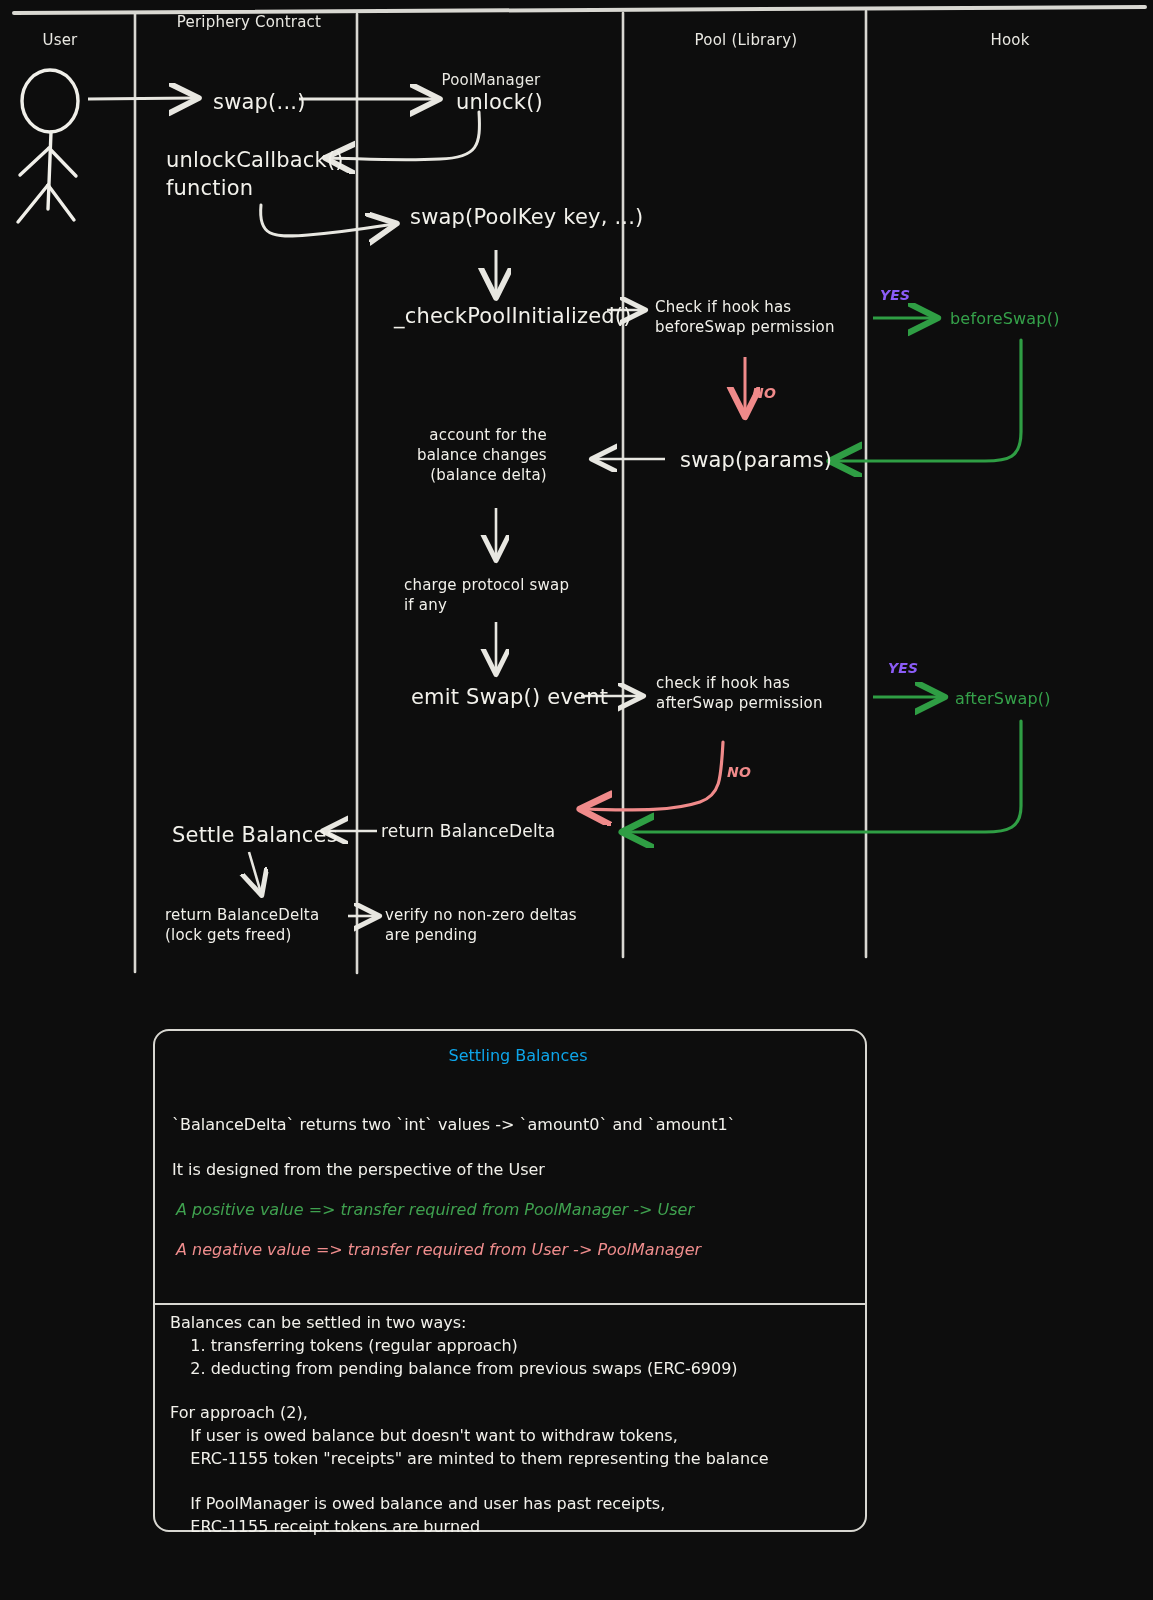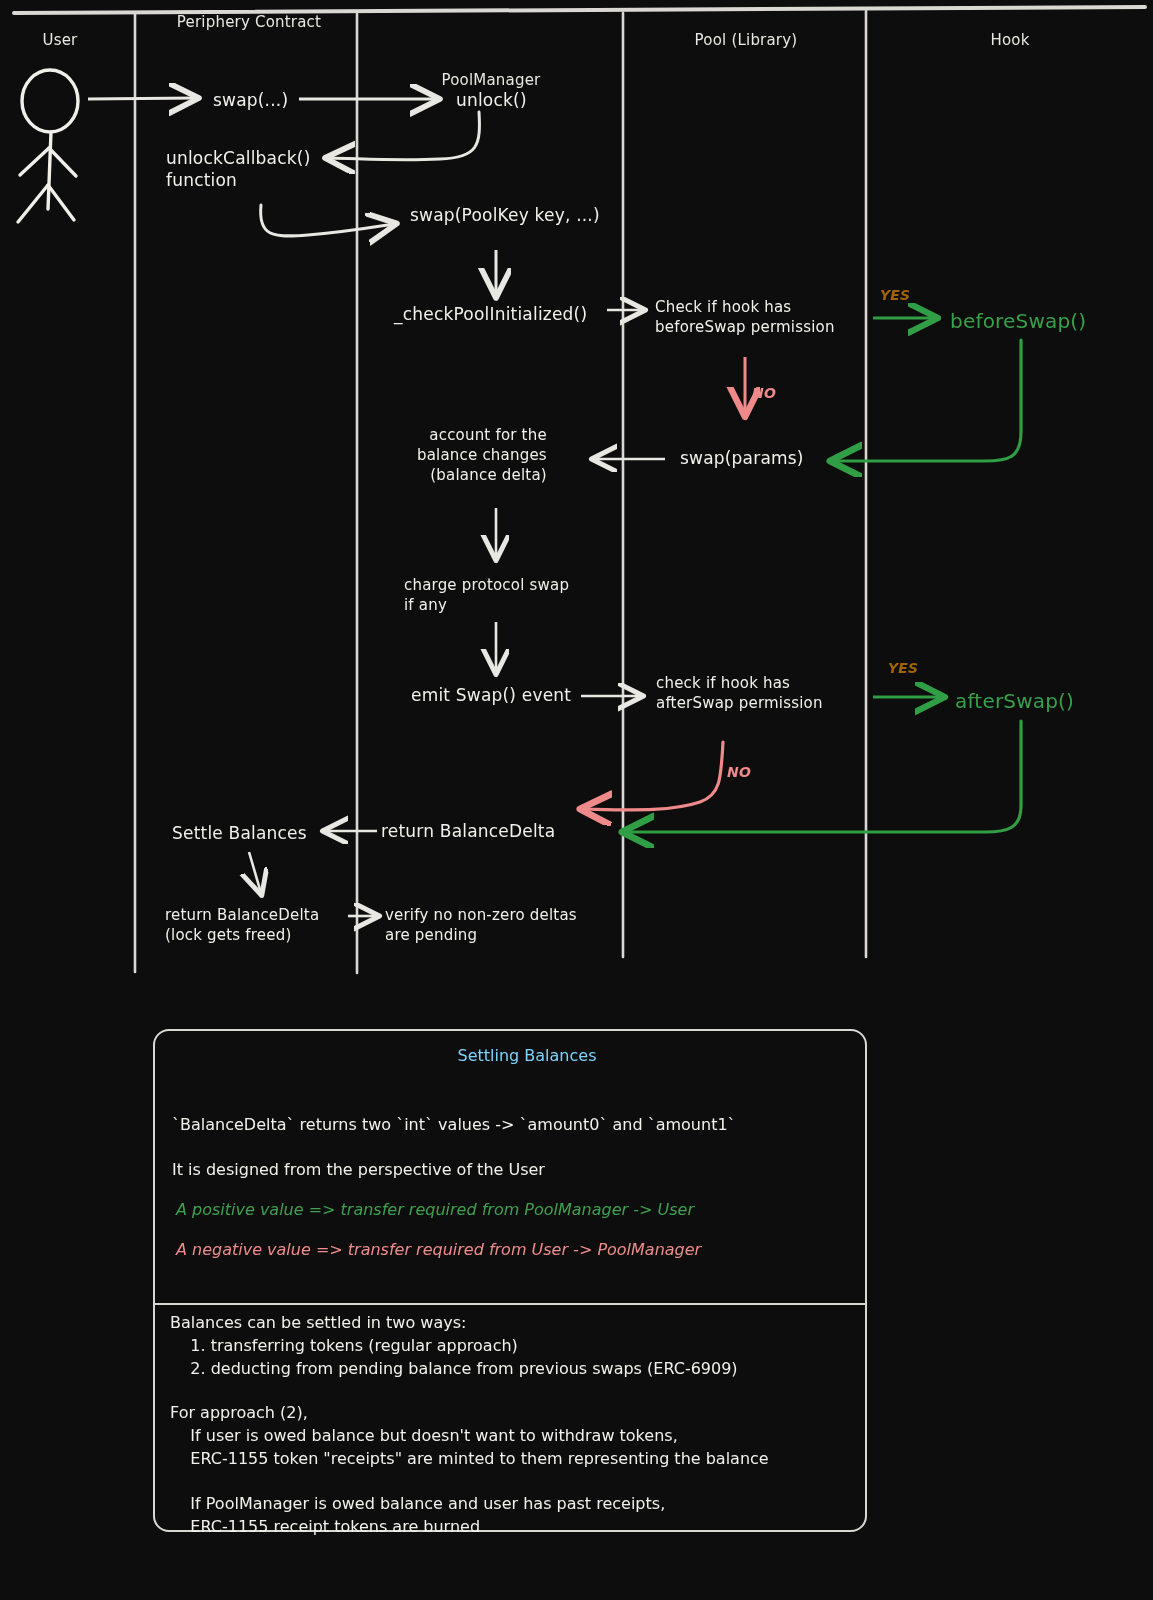--- a/index.html
+++ b/index.html
@@ -35,36 +35,36 @@
     line-height: 1.32;
     letter-spacing: 0.2px;
     font-family: "DejaVu Sans", sans-serif;
   }
   .actor-label {
     font-size: 15px;
     color: #e9e8e2;
     text-align: center;
   }
   .msg {
-    font-size: 17px;
+    font-size: 21px;
     color: #f2f1eb;
   }
   .msg-sm {
     font-size: 15px;
     color: #f2f1eb;
   }
   .yesno {
     font-size: 14px;
     font-style: italic;
     font-weight: bold;
   }
-  .green { color: #a16207; }
+  .green { color: #8b5cf6; }
   .red   { color: #f08a8a; }
   .hookcall {
-    font-size: 20px;
+    font-size: 16px;
     color: #35a14a;
   }
   
   #panel {
     position: absolute;
     left: 153px;
     top: 1029px;
     width: 714px;
     height: 503px;
     border: 2px solid #d8d7d1;
@@ -75,26 +75,26 @@
   #panel-divider {
     position: absolute;
     left: 155px;
     top: 1303px;
     width: 710px;
     height: 2px;
     background: #d8d7d1;
   }
   .p-title {
     position: absolute;
-    left: 17px;
+    left: 8px;
     top: 1046px;
     width: 1020px;
     text-align: center;
     font-size: 16px;
-    color: #7dd3fc;
+    color: #0ea5e9;
   }
   .p-line {
     position: absolute;
     font-size: 16px;
     white-space: pre;
     color: #f2f1eb;
   }
   .p-line.green { color: #3fa14f; font-style: italic; }
   .p-line.red   { color: #ef8d8d; font-style: italic; }
 </style>

